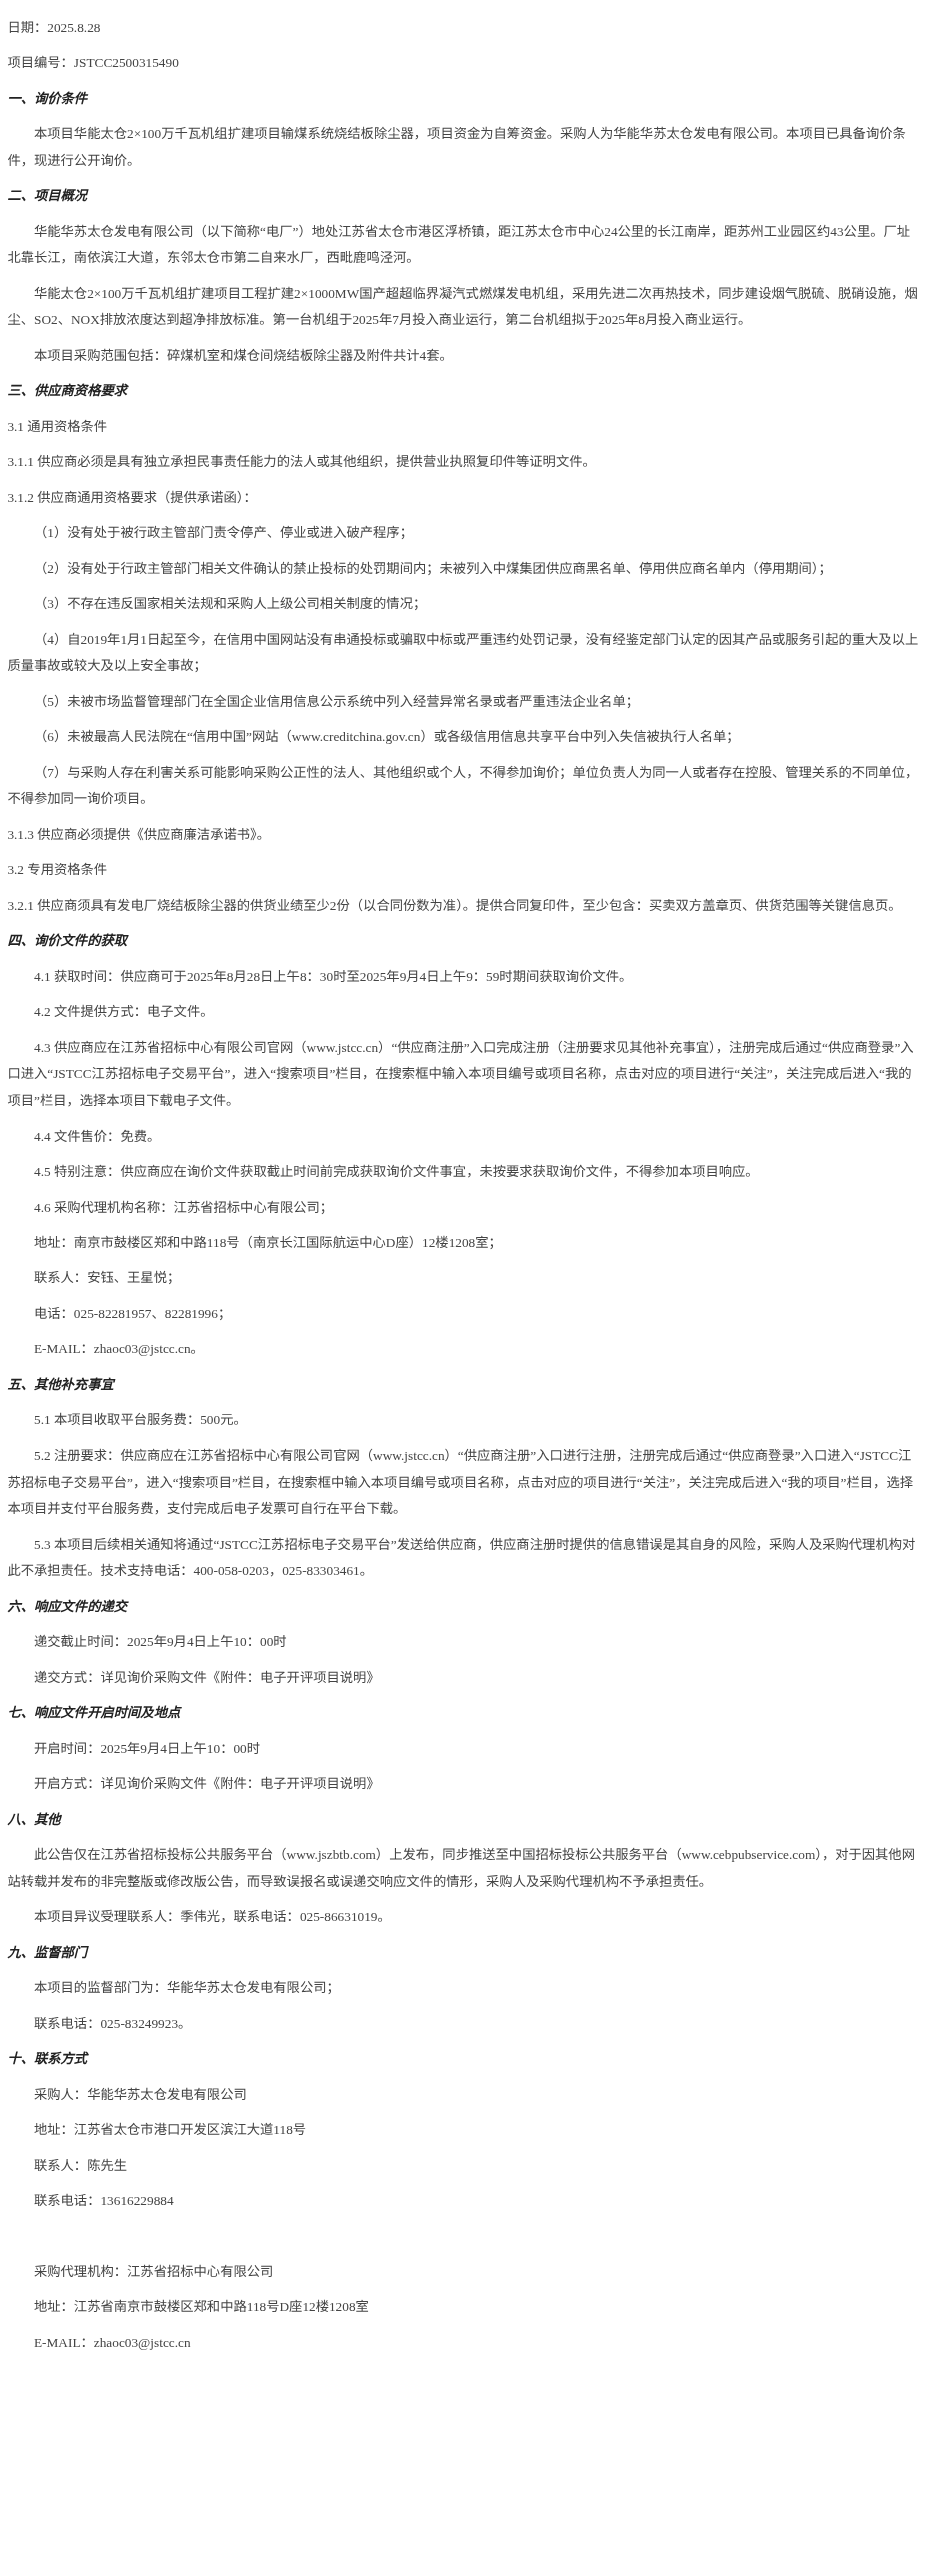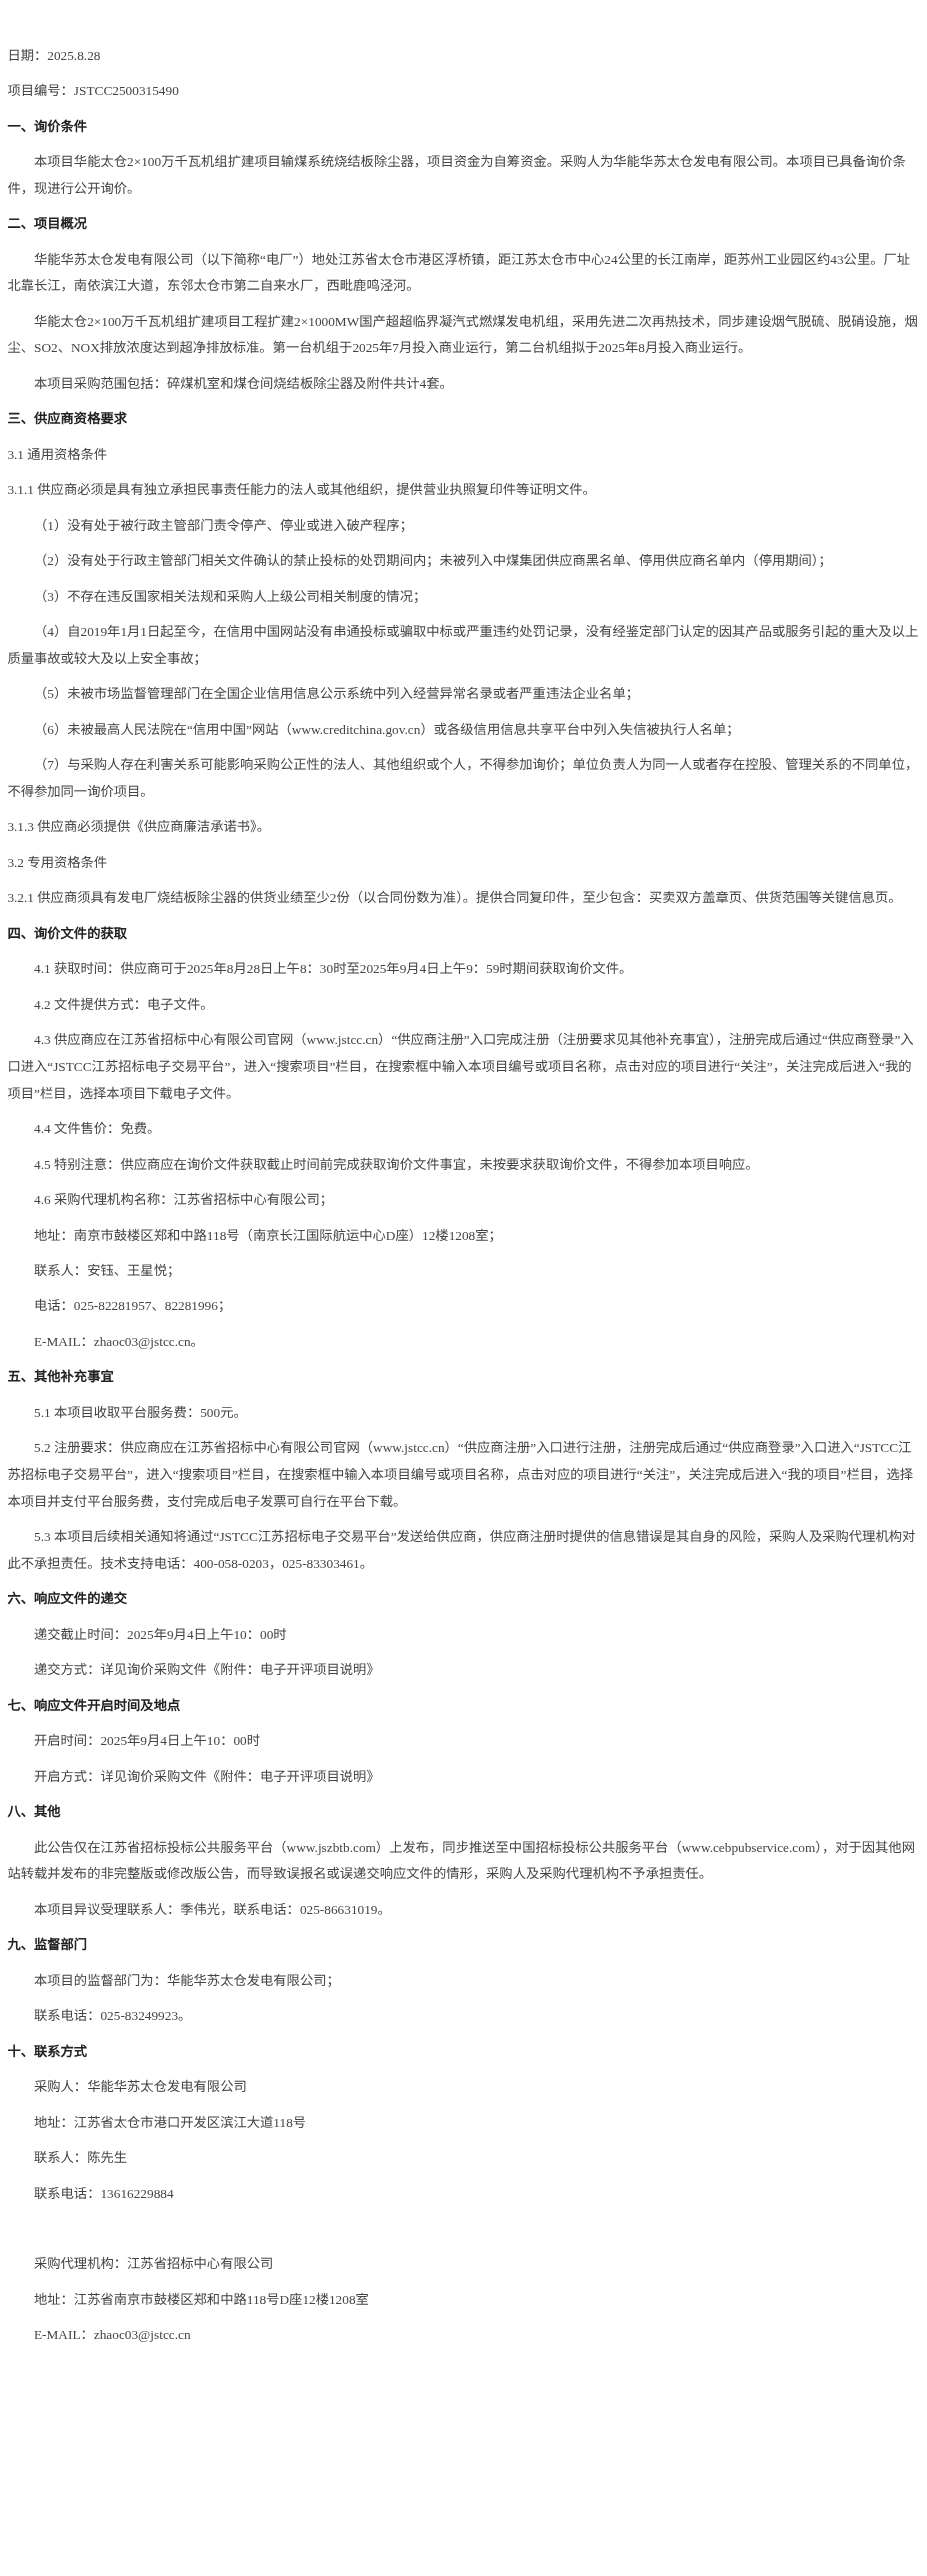--- a/index.html
+++ b/index.html
@@ -12,52 +12,53 @@
     width:928px;
     min-height:2576px;
     background:var(--bg);
     font-family:"Liberation Serif","DejaVu Serif",serif;
     color:var(--body-text);
     box-sizing:border-box;
   }
   .doc{
     padding:14.8px 5.9px 22px 7.4px;
     box-sizing:border-box;
-    margin-top:28px;
   }
   .para, .sec-heading{
     font-size:13.3px;
     line-height:26.6px;
     margin:0 0 8.9px 0;
     white-space:normal;
     word-break:break-word;
   }
   .para.indent{ text-indent:2em; }
   .sec-heading{
     font-weight:bold;
     color:var(--heading-text);
+    font-style:italic;
   }
   .para.blank{ height:26.6px; }
 </style>
 </head>
 <body>
 
 <div class="doc">
   <div class="para">日期：2025.8.28</div>
   <div class="para">项目编号：JSTCC2500315490</div>
   <div>
       <div class="sec-heading">一、询价条件</div>
       <div class="para indent">本项目华能太仓2×100万千瓦机组扩建项目输煤系统烧结板除尘器，项目资金为自筹资金。采购人为华能华苏太仓发电有限公司。本项目已具备询价条件，现进行公开询价。</div>
       <div class="sec-heading">二、项目概况</div>
       <div class="para indent">华能华苏太仓发电有限公司（以下简称“电厂”）地处江苏省太仓市港区浮桥镇，距江苏太仓市中心24公里的长江南岸，距苏州工业园区约43公里。厂址北靠长江，南依滨江大道，东邻太仓市第二自来水厂，西毗鹿鸣泾河。</div>
       <div class="para indent">华能太仓2×100万千瓦机组扩建项目工程扩建2×1000MW国产超超临界凝汽式燃煤发电机组，采用先进二次再热技术，同步建设烟气脱硫、脱硝设施，烟尘、SO2、NOX排放浓度达到超净排放标准。第一台机组于2025年7月投入商业运行，第二台机组拟于2025年8月投入商业运行。</div>
       <div class="para indent">本项目采购范围包括：碎煤机室和煤仓间烧结板除尘器及附件共计4套。</div>
       <div class="sec-heading">三、供应商资格要求</div>
       <div class="para">3.1 通用资格条件</div>
       <div class="para">3.1.1 供应商必须是具有独立承担民事责任能力的法人或其他组织，提供营业执照复印件等证明文件。</div>
+      <div class="para">3.1.2 供应商通用资格要求（提供承诺函）：</div>
       <div class="para indent">（1）没有处于被行政主管部门责令停产、停业或进入破产程序；</div>
       <div class="para indent">（2）没有处于行政主管部门相关文件确认的禁止投标的处罚期间内；未被列入中煤集团供应商黑名单、停用供应商名单内（停用期间）；</div>
       <div class="para indent">（3）不存在违反国家相关法规和采购人上级公司相关制度的情况；</div>
       <div class="para indent">（4）自2019年1月1日起至今，在信用中国网站没有串通投标或骗取中标或严重违约处罚记录，没有经鉴定部门认定的因其产品或服务引起的重大及以上质量事故或较大及以上安全事故；</div>
       <div class="para indent">（5）未被市场监督管理部门在全国企业信用信息公示系统中列入经营异常名录或者严重违法企业名单；</div>
       <div class="para indent">（6）未被最高人民法院在“信用中国”网站（www.creditchina.gov.cn）或各级信用信息共享平台中列入失信被执行人名单；</div>
       <div class="para indent">（7）与采购人存在利害关系可能影响采购公正性的法人、其他组织或个人，不得参加询价；单位负责人为同一人或者存在控股、管理关系的不同单位，不得参加同一询价项目。</div>
       <div class="para">3.1.3 供应商必须提供《供应商廉洁承诺书》。</div>
       <div class="para">3.2 专用资格条件</div>
       <div class="para">3.2.1 供应商须具有发电厂烧结板除尘器的供货业绩至少2份（以合同份数为准）。提供合同复印件，至少包含：买卖双方盖章页、供货范围等关键信息页。</div>

